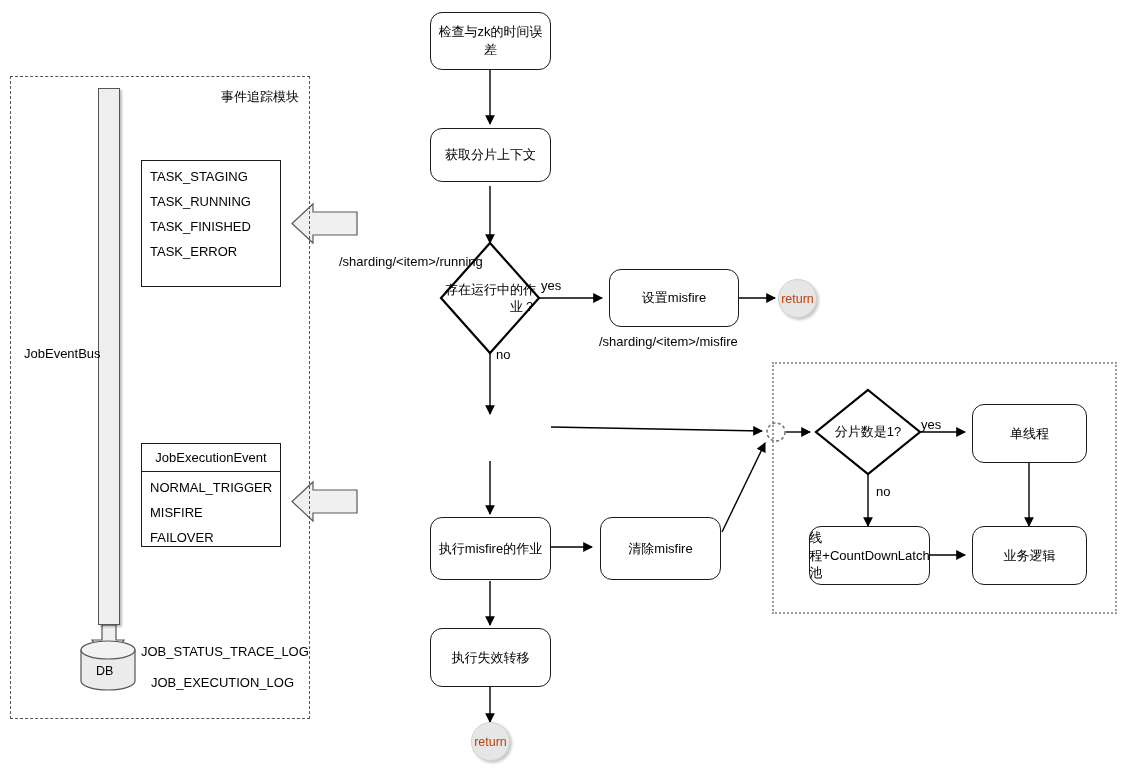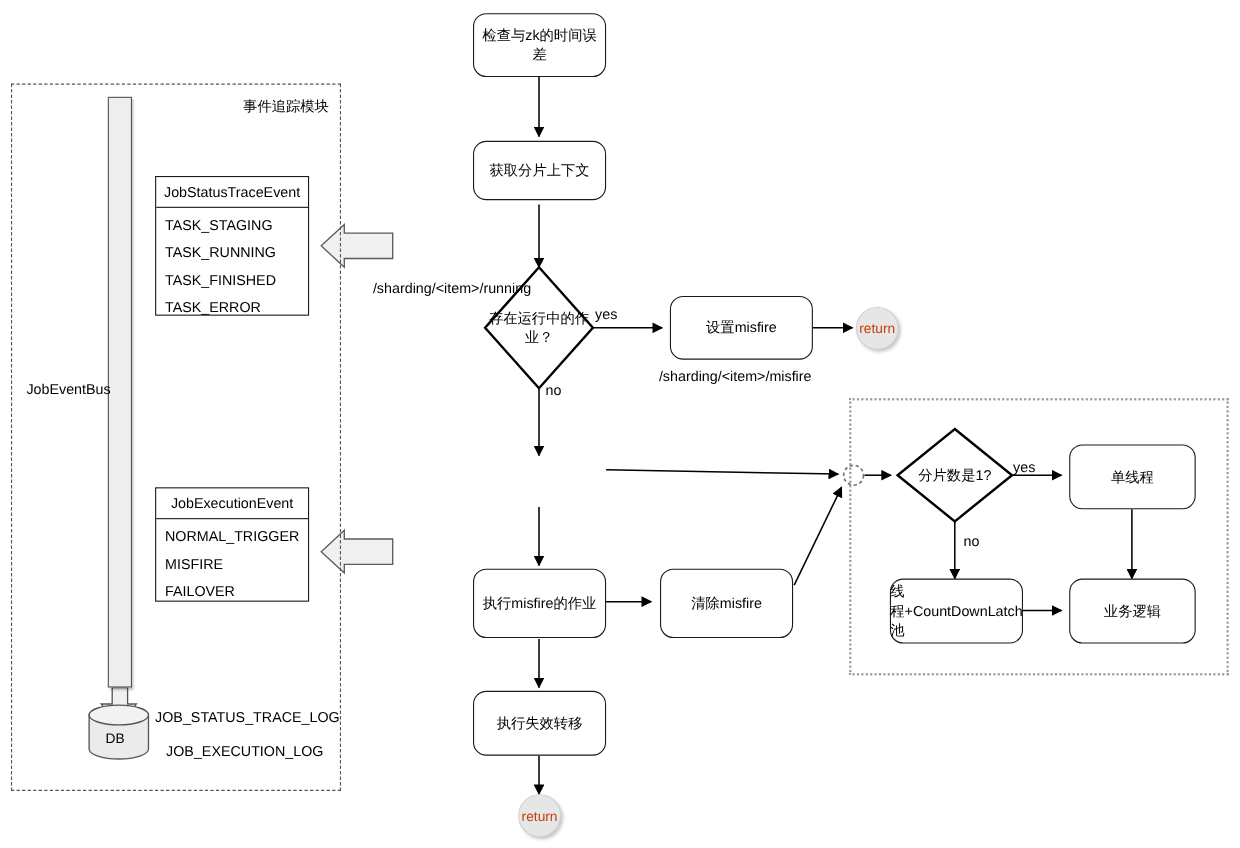--- a/index.html
+++ b/index.html
@@ -169,21 +169,20 @@
   </svg>
 
   <div class="abs dashed-box" style="left:10px;top:76px;width:300px;height:643px;"></div>
 
   <div class="abs lbl cjk" style="left:221px;top:88px;">事件追踪模块</div>
 
   <div class="abs bus" style="left:98px;top:88px;width:22px;height:537px;"></div>
   <div class="abs bus-label" style="left:24px;top:346px;">JobEventBus</div>
 
   <div class="abs evt" style="left:141px;top:160px;width:140px;height:127px;">
-    <div class="evt-title">JobStatusTraceEvent</div>
     <div class="evt-body">
       <div class="evt-row">TASK_STAGING</div>
       <div class="evt-row">TASK_RUNNING</div>
       <div class="evt-row">TASK_FINISHED</div>
       <div class="evt-row">TASK_ERROR</div>
     </div>
   </div>
 
   <div class="abs evt" style="left:141px;top:443px;width:140px;height:104px;">
     <div class="evt-title">JobExecutionEvent</div>
@@ -196,21 +195,21 @@
 
   <div class="abs lbl" style="left:96px;top:664px;font-size:12.5px;">DB</div>
 
   <div class="abs lbl" style="left:141px;top:644px;">JOB_STATUS_TRACE_LOG</div>
   <div class="abs lbl" style="left:151px;top:675px;">JOB_EXECUTION_LOG</div>
 
   <div class="abs proc cjk" style="left:430px;top:12px;width:121px;height:58px;">检查与zk的时间误差</div>
 
   <div class="abs proc cjk" style="left:430px;top:128px;width:121px;height:54px;">获取分片上下文</div>
 
-  <div class="diamond-txt" style="left:444px;top:282px;width:92px;">
+  <div class="diamond-txt" style="left:444px;top:282px;width:92px;text-align:right;">
     <span>存在运行中的作业？</span>
   </div>
 
   <div class="abs lbl" style="left:339px;top:254px;">/sharding/&lt;item&gt;/running</div>
 
   <div class="abs lbl" style="left:541px;top:278px;">yes</div>
 
   <div class="abs lbl" style="left:496px;top:347px;">no</div>
 
   <div class="abs proc cjk" style="left:609px;top:269px;width:130px;height:58px;">设置misfire</div>

